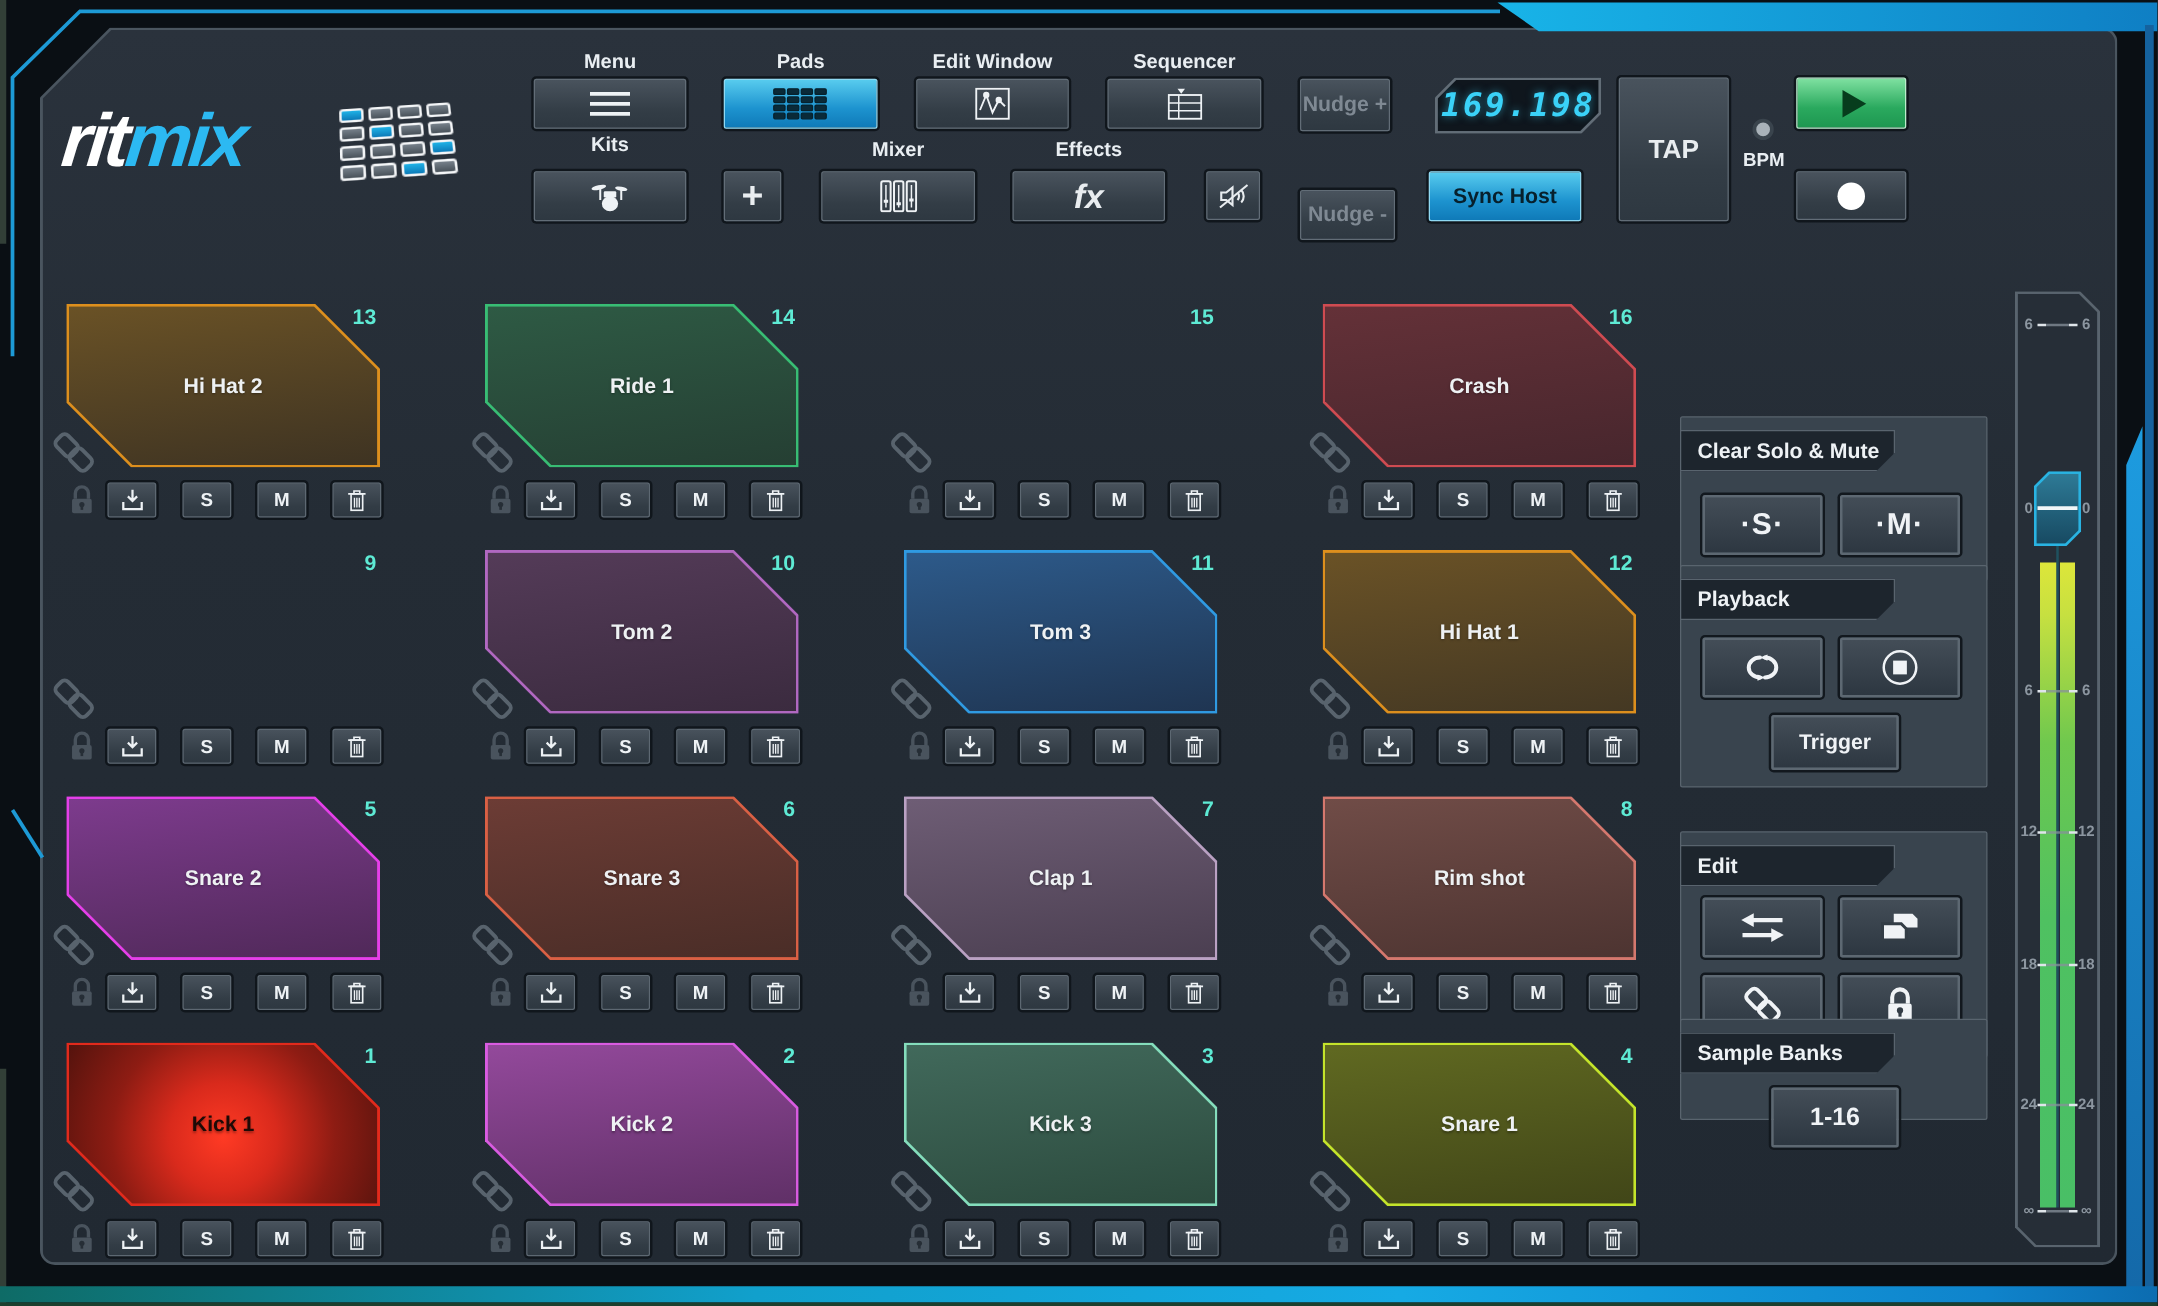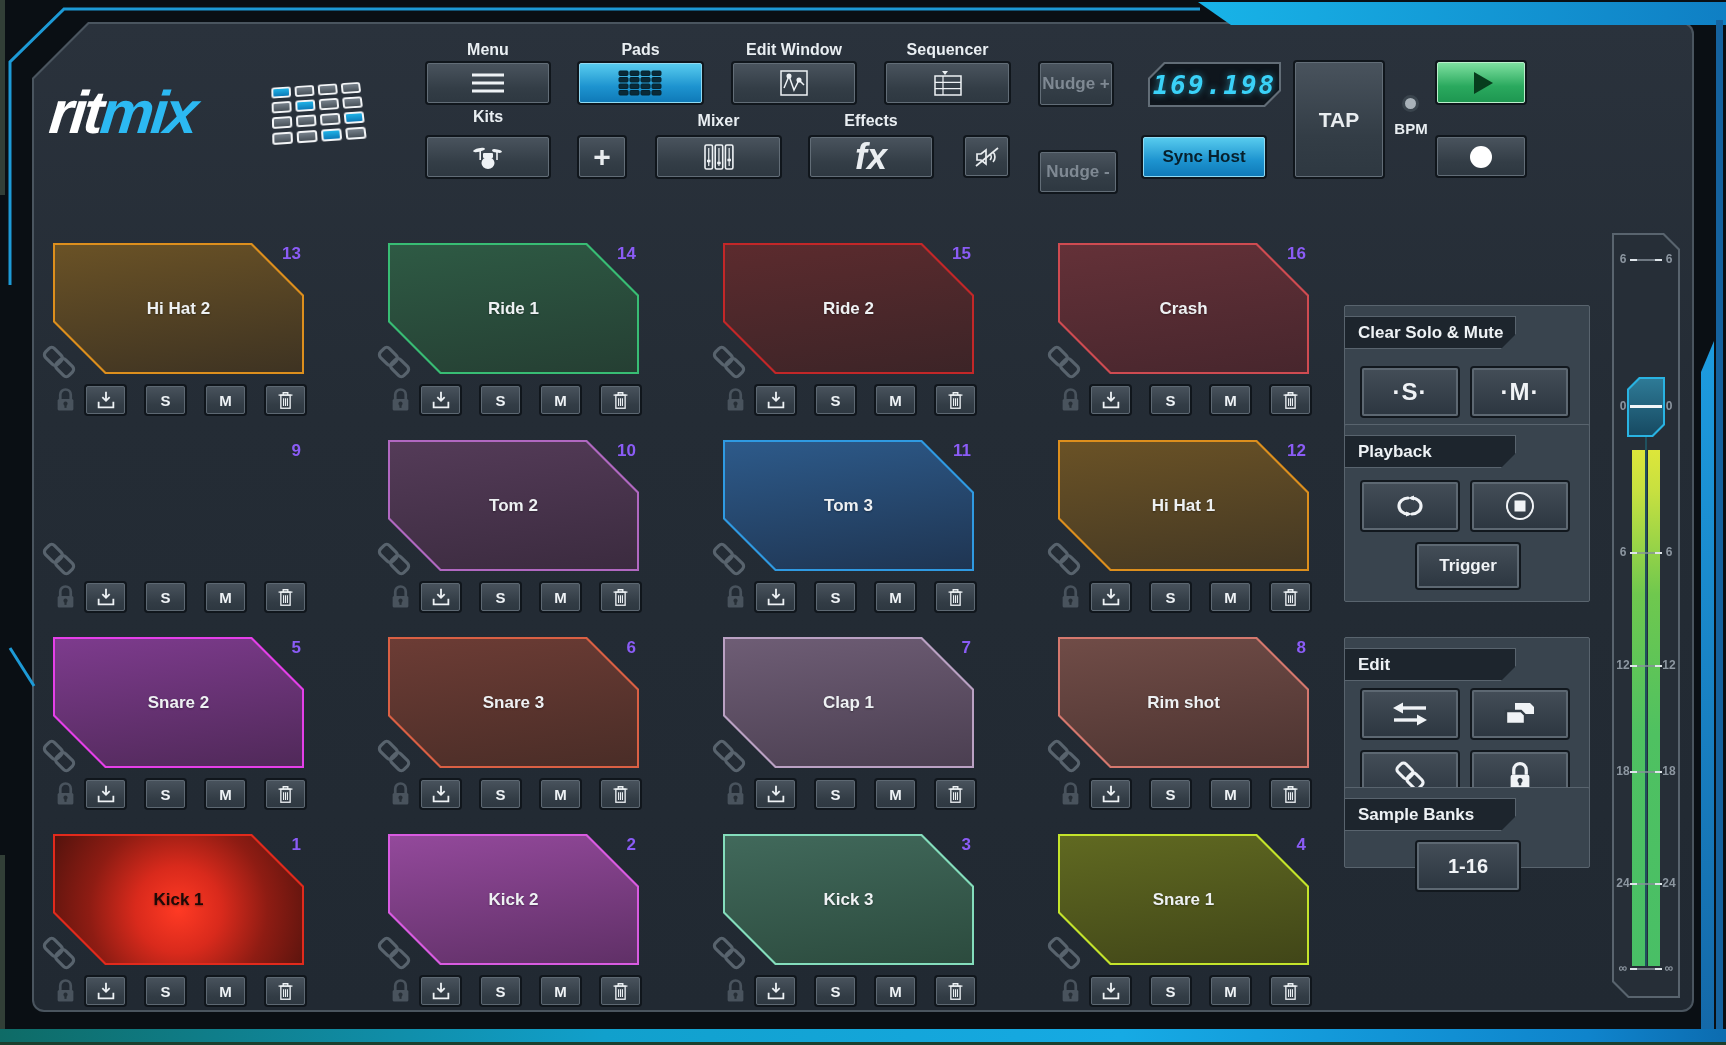--- a/index.html
+++ b/index.html
@@ -52,32 +52,32 @@
     display:grid; grid-template-columns:repeat(4,251px); grid-auto-rows:171px; column-gap:84px; row-gap:26px; }
   .pad-cell { position:relative; }
   .pad { position:absolute; left:0; top:0; width:251px; height:131px; cursor:pointer; }
   .pad-b { position:absolute; inset:0; background:var(--pb);
     clip-path:polygon(0 0,calc(100% - 52px) 0,100% 52px,100% 100%,52px 100%,0 calc(100% - 52px)); }
   .pad-f { position:absolute; inset:2px; background:linear-gradient(172deg,var(--bg1),var(--bg2));
     clip-path:polygon(0 0,calc(100% - 51px) 0,100% 51px,100% 100%,51px 100%,0 calc(100% - 51px)); }
   .pad-cell.glow .pad-f { background:radial-gradient(circle at 50% 58%,#ff3a24 0%,#d92a1c 30%,#8e1c13 62%,#54130d 100%); }
   .pad-label { position:absolute; inset:0; display:flex; align-items:center; justify-content:center;
     font-size:17px; font-weight:bold; color:var(--ptx); text-shadow:0 1px 2px rgba(0,0,0,.35); }
-  .pad-num { position:absolute; right:3px; top:1px; font-size:17px; font-weight:bold; color:#8b5cf6; }
+  .pad-num { position:absolute; right:3px; top:1px; font-size:17px; font-weight:bold; color:#5eead4; }
   .link-icon { position:absolute; left:-13px; top:100px; width:38px; height:38px; }
   .pad-btns { position:absolute; left:0; right:0; top:143px; height:28px; }
   .lock-dim { position:absolute; left:2px; top:1px; width:21px; height:26px; }
   .sbtn { position:absolute; top:0; width:39px; height:28px; display:flex; align-items:center; justify-content:center;
     background:linear-gradient(180deg,#48525c,#323c45 70%,#2e3841); border:1px solid #5d6872;
     box-shadow:0 0 0 2px #10161c; border-radius:2px; cursor:pointer;
     color:#eef2f5; font-family:"Liberation Sans",sans-serif; font-size:15px; font-weight:bold; }
   .sbtn.b1 { left:33px; } .sbtn.b2 { left:93px; } .sbtn.b3 { left:153px; } .sbtn.b4 { left:213px; }
 
   
-  .section { position:absolute; left:1344px; width:246px; background:#39444e; border:1px solid #59646e; border-radius:2px; }
+  .section { position:absolute; left:1344px; width:246px; background:#39444e; border:1px solid #59646e; border-radius:2px;margin-top:28px; }
   .sec-head { position:absolute; left:-1px; top:10px; width:172px; height:33px; background:#1d252d;
     border:1px solid #59646e; display:flex; align-items:center; padding-left:13px;
     clip-path:polygon(0 0,100% 0,100% calc(100% - 15px),calc(100% - 15px) 100%,0 100%);
     font-size:17px; font-weight:bold; color:#eef2f5; }
   .pbtn { position:absolute; width:96px; height:48px; display:flex; align-items:center; justify-content:center;
     background:linear-gradient(180deg,#434d57,#2d3741); border:2px solid #5d6872; border-radius:2px;
     box-shadow:0 0 0 2px #12181e; cursor:pointer; color:#f0f3f6; }
   .pbtn.txt2 { font-size:24px; font-weight:bold; letter-spacing:1px; }
 
   
@@ -224,21 +224,21 @@
     <div class="btn" style="left:733px;top:63px;width:122px;height:40px">
       <svg width="28" height="26" viewBox="0 0 28 26" fill="none" stroke="#eef2f5" stroke-width="1.5">
         <rect x="1" y="1" width="26" height="24"></rect>
         <polyline points="4,18 9,6 14,20 19,10 24,15"></polyline>
         <circle cx="9" cy="6" r="1.8" fill="#eef2f5"></circle>
           <circle cx="19" cy="10" r="1.8" fill="#eef2f5"></circle>
       </svg>
     </div>
 
     <div class="lbl" style="left:810px;top:112px;width:122px">Effects</div>
-    <div class="btn" style="left:810px;top:137px;width:122px;height:40px;font-style:italic;font-weight:800;font-size:36px">
+    <div class="btn" style="left:810px;top:137px;width:122px;height:40px;font-style:italic;font-weight:800;font-size:27px">
         <span>fx</span>
       </div>
 
     <div class="lbl" style="left:886px;top:41px;width:123px">Sequencer</div>
     <div class="btn" style="left:886px;top:63px;width:123px;height:40px">
       <svg width="28" height="27" viewBox="0 0 28 27" fill="none" stroke="#eef2f5" stroke-width="1.5">
         <polygon points="8,1 14,1 11,5" fill="#eef2f5" stroke="none"></polygon>
         <rect x="1" y="6" width="26" height="19"></rect>
         <path d="M1 12.3h26M1 18.6h26M9 6v19" stroke-width="1.2"></path>
       </svg>
@@ -354,25 +354,20 @@
               <path d="M2 5h18"></path>
                 <path d="M8 5V2h6v3"></path>
               <rect x="5" y="5" width="12" height="17"></rect>
               <path d="M8.5 9v10M11 9v10M13.5 9v10" stroke-width="1.4"></path>
             </svg>
           </button>
         </div>
       </div>
 
       <div class="pad-cell" style="--pb: #c32728; --bg1: #5c2b2e; --bg2: #3c2427; --ptx: #eef1f3;">
-        <div class="pad">
-          <div class="pad-b"></div>
-          <div class="pad-f"></div>
-          <span class="pad-label">Ride 2</span>
-        </div>
         <span class="pad-num">15</span>
         <span class="link-icon">
           <svg width="38" height="38" viewBox="0 0 24 24" fill="none" stroke="#58636d" stroke-width="2">
             <g transform="rotate(45 12 12)">
               <rect x="1.5" y="8" width="11" height="8" rx="2.5"></rect>
               <rect x="11.5" y="8" width="11" height="8" rx="2.5"></rect>
             </g>
           </svg>
         </span>
         <div class="pad-btns">

